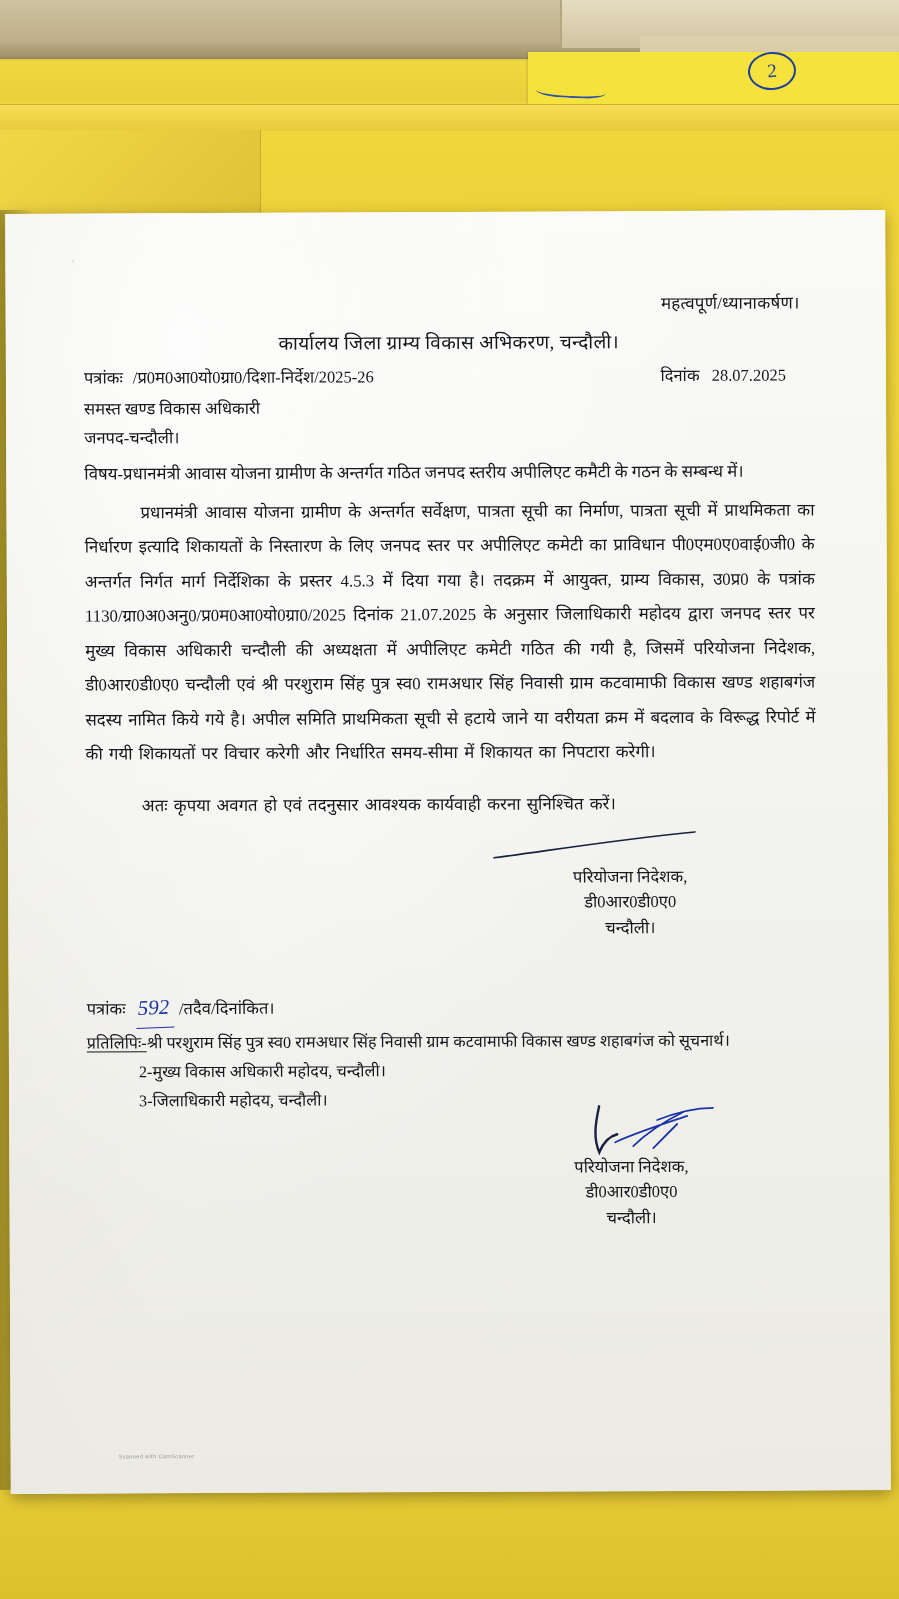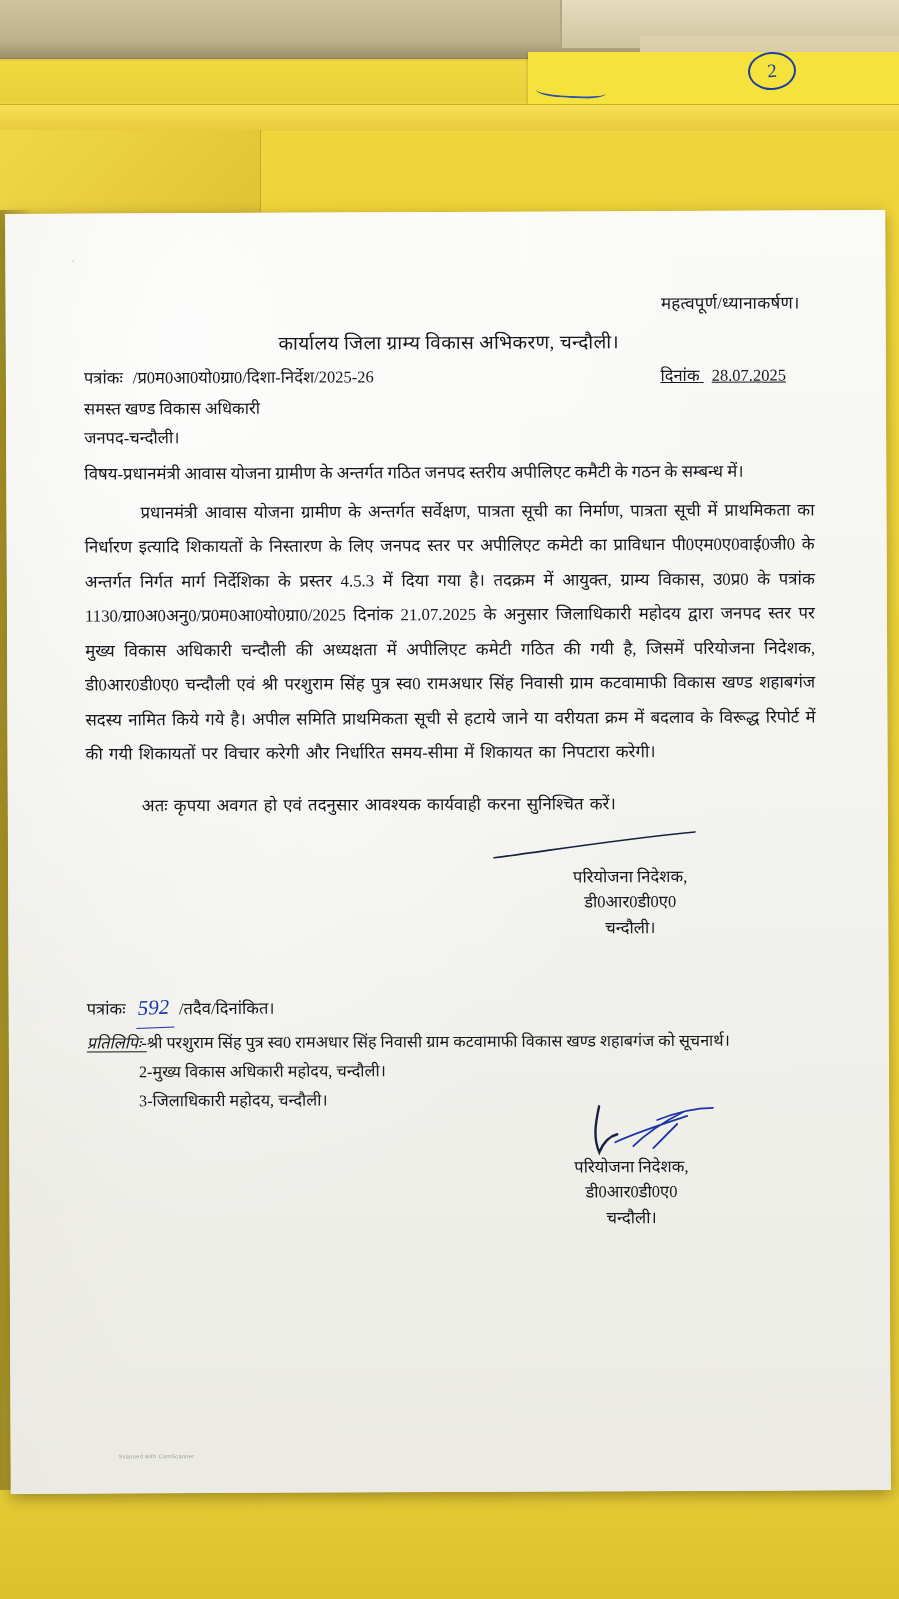--- a/index.html
+++ b/index.html
@@ -136,21 +136,21 @@
     letter-spacing: .3px;
   }
   .meta-row {
     display: flex;
     align-items: baseline;
     justify-content: space-between;
     font-size: 16.5px;
   }
   .meta-left { white-space: nowrap; }
   .meta-left .label { margin-right: 6px; }
-  .meta-right { white-space: nowrap; padding-right: 28px; text-decoration: underline; }
+  .meta-right { white-space: nowrap; padding-right: 28px; }
   .meta-right .date-val { margin-left: 8px; }
 
   .to-line  { font-size: 16.5px; margin-top: 2px; }
   .to-line2 { font-size: 16.5px; margin-top: 0; }
 
   .subject {
     margin-top: 6px;
     font-size: 16.8px;
     text-align: justify;
     text-justify: inter-word;
@@ -206,21 +206,21 @@
     padding: 0 4px 1px 2px;
     transform: rotate(-2deg);
     display: inline-block;
   }
   .copy-head {
     margin-top: 2px;
     font-size: 16.2px;
     text-align: justify;
     line-height: 1.75;
   }
-  .copy-head u { text-decoration: underline; text-underline-offset: 3px; font-style: italic; }
+  .copy-head u { text-decoration: underline; text-underline-offset: 3px; }
   .copy-item {
     margin-left: 52px;
     font-size: 16.2px;
     line-height: 1.8;
   }
 
   .sign-block-2 {
     margin-top: 40px;
     text-align: center;
     width: 300px;

